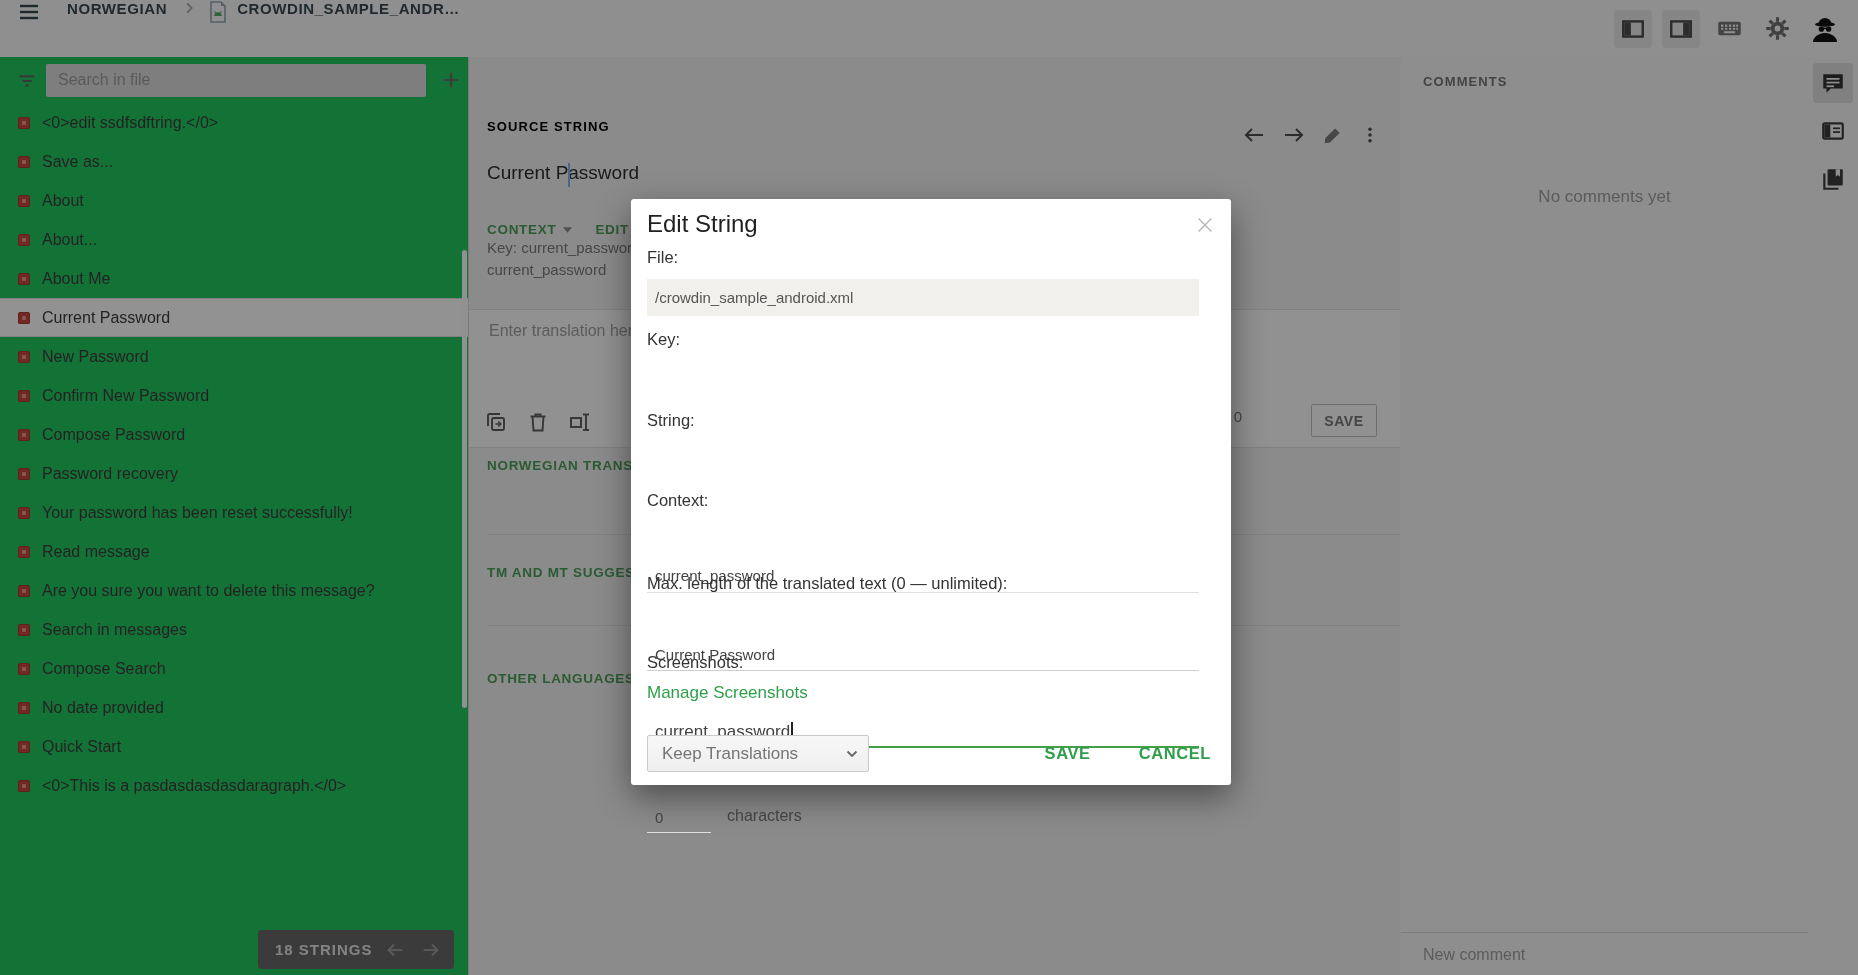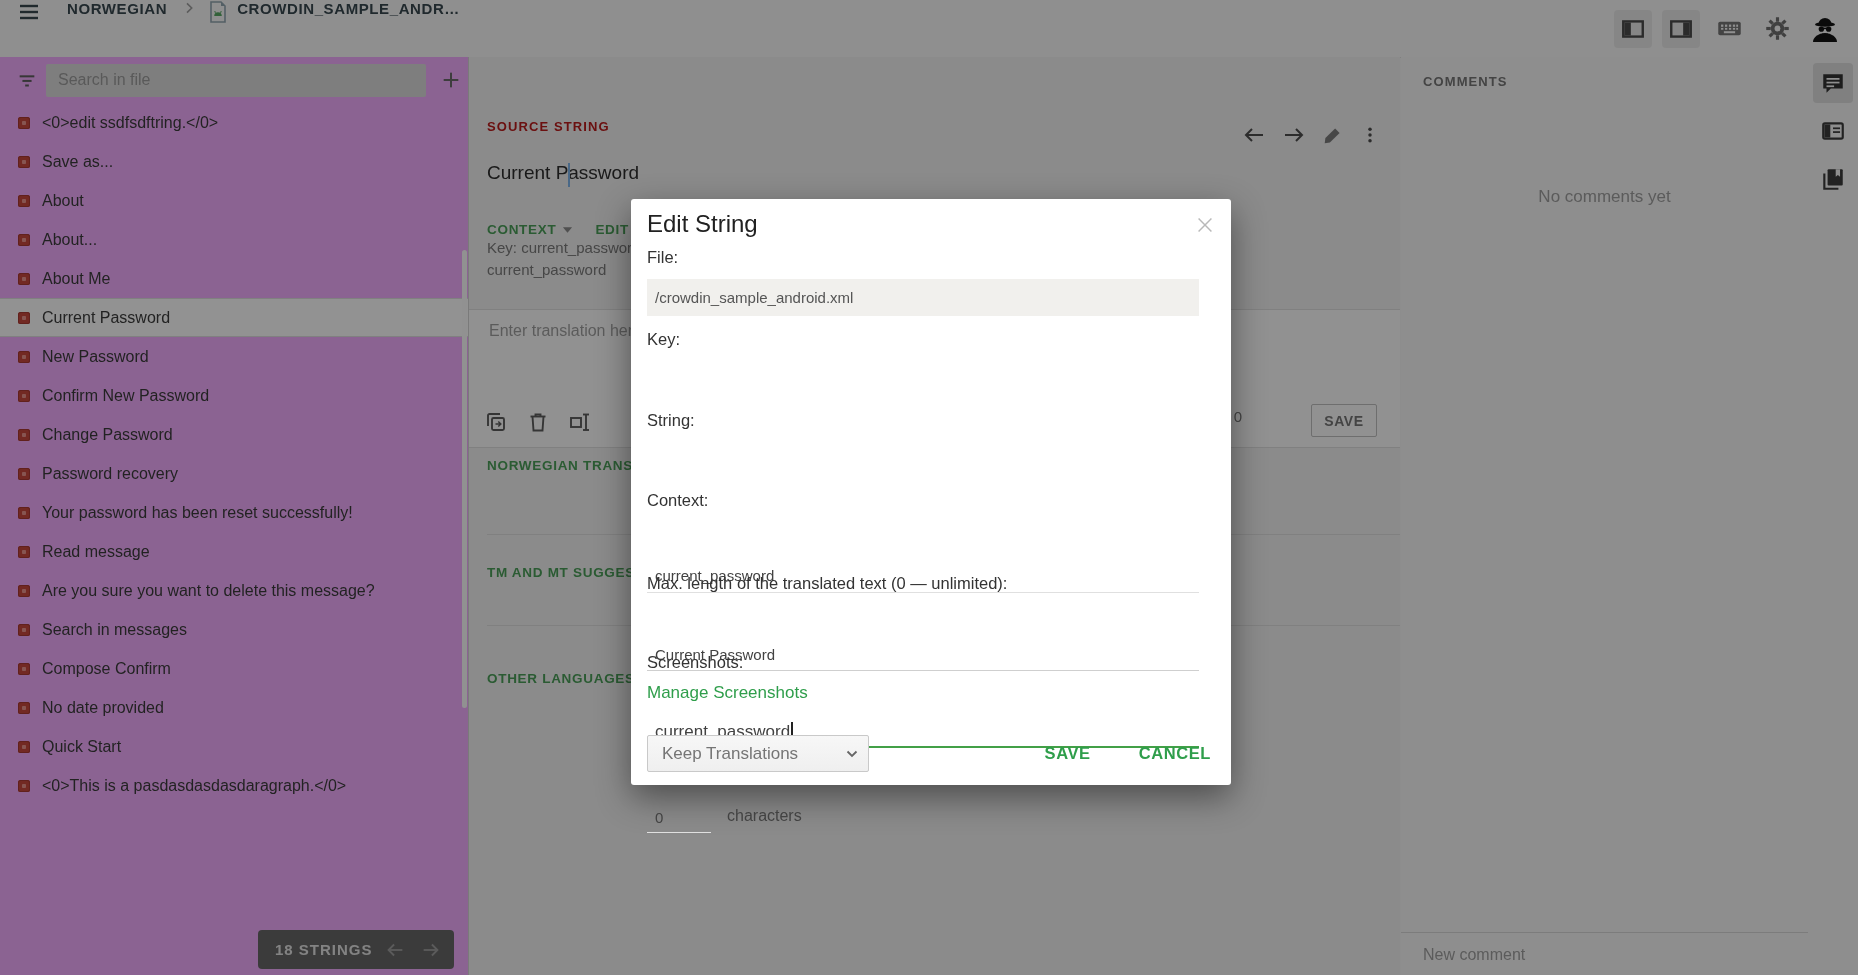--- a/index.html
+++ b/index.html
@@ -14,21 +14,21 @@
   .hamburger{width:24px;height:24px;margin-left:17px;cursor:pointer;}
   .crumb{font-size:15px;font-weight:700;color:#37474f;letter-spacing:.6px;margin-left:26px;}
   .crumb-chev{margin:0 10px 0 14px;}
   .fileicon{margin-right:8px;}
   .topbar-right{margin-left:auto;display:flex;align-items:center;gap:10px;margin-right:14px;}
   .tb-btn{width:38px;height:38px;display:flex;align-items:center;justify-content:center;
           border-radius:4px;cursor:pointer;}
   .tb-btn.boxed{background:#e7e7e7;}
 
   
-  .sidebar{position:absolute;left:0;top:57px;bottom:0;width:468px;background:#f0abfc;
+  .sidebar{position:absolute;left:0;top:57px;bottom:0;width:468px;background:#22c55e;
            border-right:1px solid #d2d2d2;}
   .search-row{position:absolute;left:0;top:0;right:0;height:46px;display:flex;align-items:center;}
   .filter-btn{width:30px;height:30px;margin-left:12px;display:flex;align-items:center;justify-content:center;cursor:pointer;}
   .search-input{width:356px;height:33px;margin-left:4px;background:#dadada;border:none;outline:none;
                 border-radius:2px;padding:0 12px;font-size:16px;color:#444;}
   .search-input::placeholder{color:#9a9a9a;}
   .add-btn{width:34px;height:34px;margin-left:8px;display:flex;align-items:center;justify-content:center;cursor:pointer;}
   .string-list{position:absolute;left:0;top:46px;right:0;list-style:none;margin:0;padding:0;}
   .string-list li{height:39px;display:flex;align-items:center;padding-left:18px;cursor:pointer;
                   font-size:16px;color:#3c3c3c;}
@@ -38,21 +38,21 @@
       box-shadow:inset 0 0 0 1px #a83a32;}
   .side-scroll{position:absolute;right:1px;top:193px;width:5px;height:458px;background:#fafafa;border-radius:3px;}
   .strings-pill{position:absolute;left:258px;top:873px;width:196px;height:39px;background:#676767;
                 border-radius:4px;display:flex;align-items:center;color:#ddd;}
   .strings-pill .cnt{font-size:15px;font-weight:700;letter-spacing:1px;margin-left:17px;color:#e2e2e2;}
   .pill-arrows{margin-left:auto;display:flex;gap:14px;margin-right:12px;}
   .pill-arrows span{cursor:pointer;display:flex;}
 
   
   .main{position:absolute;left:469px;top:57px;bottom:0;width:931px;background:#efefef;}
-  .src-head{position:absolute;left:18px;top:62px;font-size:13px;letter-spacing:1.1px;color:#b91c1c;font-weight:700;}
+  .src-head{position:absolute;left:18px;top:62px;font-size:13px;letter-spacing:1.1px;color:#000000;font-weight:700;}
   .src-nav{position:absolute;right:20px;top:66px;display:flex;gap:16px;align-items:center;}
   .src-nav span{cursor:pointer;display:flex;}
   .src-text{position:absolute;left:18px;top:105px;font-size:19px;color:#2e2e2e;}
   .src-caret{position:absolute;left:81px;top:51px;width:2px;height:24px;background:#7fb3e8;}
   .ctx-row{position:absolute;left:18px;top:165px;display:flex;align-items:center;gap:6px;}
   .ctx-row .glabel{cursor:pointer;}
   .glabel{color:#4a9e58;font-weight:700;font-size:13.5px;letter-spacing:.7px;}
   .edit-link{margin-left:16px;}
   .key-line{position:absolute;left:18px;top:180px;font-size:15px;color:#7a7a7a;line-height:22px;}
   .divider{position:absolute;left:0;right:0;height:1px;background:#dcdcdc;}
@@ -257,21 +257,21 @@
       <li>
           <span class="sq"></span>
           <span>New Password</span>
         </li>
       <li>
           <span class="sq"></span>
           <span>Confirm New Password</span>
         </li>
       <li>
           <span class="sq"></span>
-          <span>Change Password</span>
+          <span>Compose Password</span>
         </li>
       <li>
           <span class="sq"></span>
           <span>Password recovery</span>
         </li>
       <li>
           <span class="sq"></span>
           <span>Your password has been reset successfully!</span>
         </li>
       <li>
@@ -281,21 +281,21 @@
       <li>
           <span class="sq"></span>
           <span>Are you sure you want to delete this message?</span>
         </li>
       <li>
           <span class="sq"></span>
           <span>Search in messages</span>
         </li>
       <li>
           <span class="sq"></span>
-          <span>Compose Confirm</span>
+          <span>Compose Search</span>
         </li>
       <li>
           <span class="sq"></span>
           <span>No date provided</span>
         </li>
       <li>
           <span class="sq"></span>
           <span>Quick Start</span>
         </li>
       <li>

